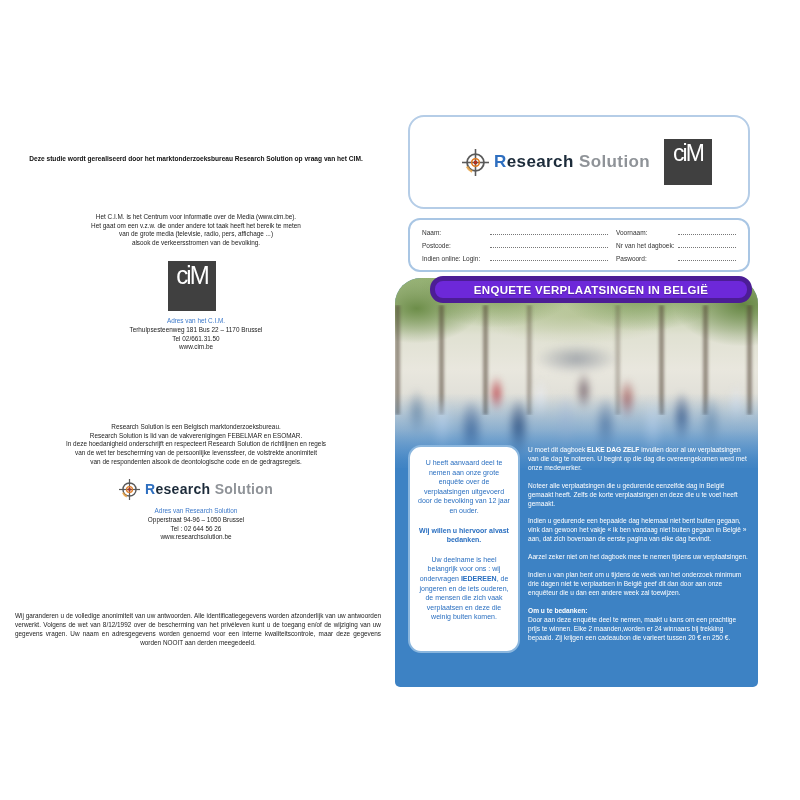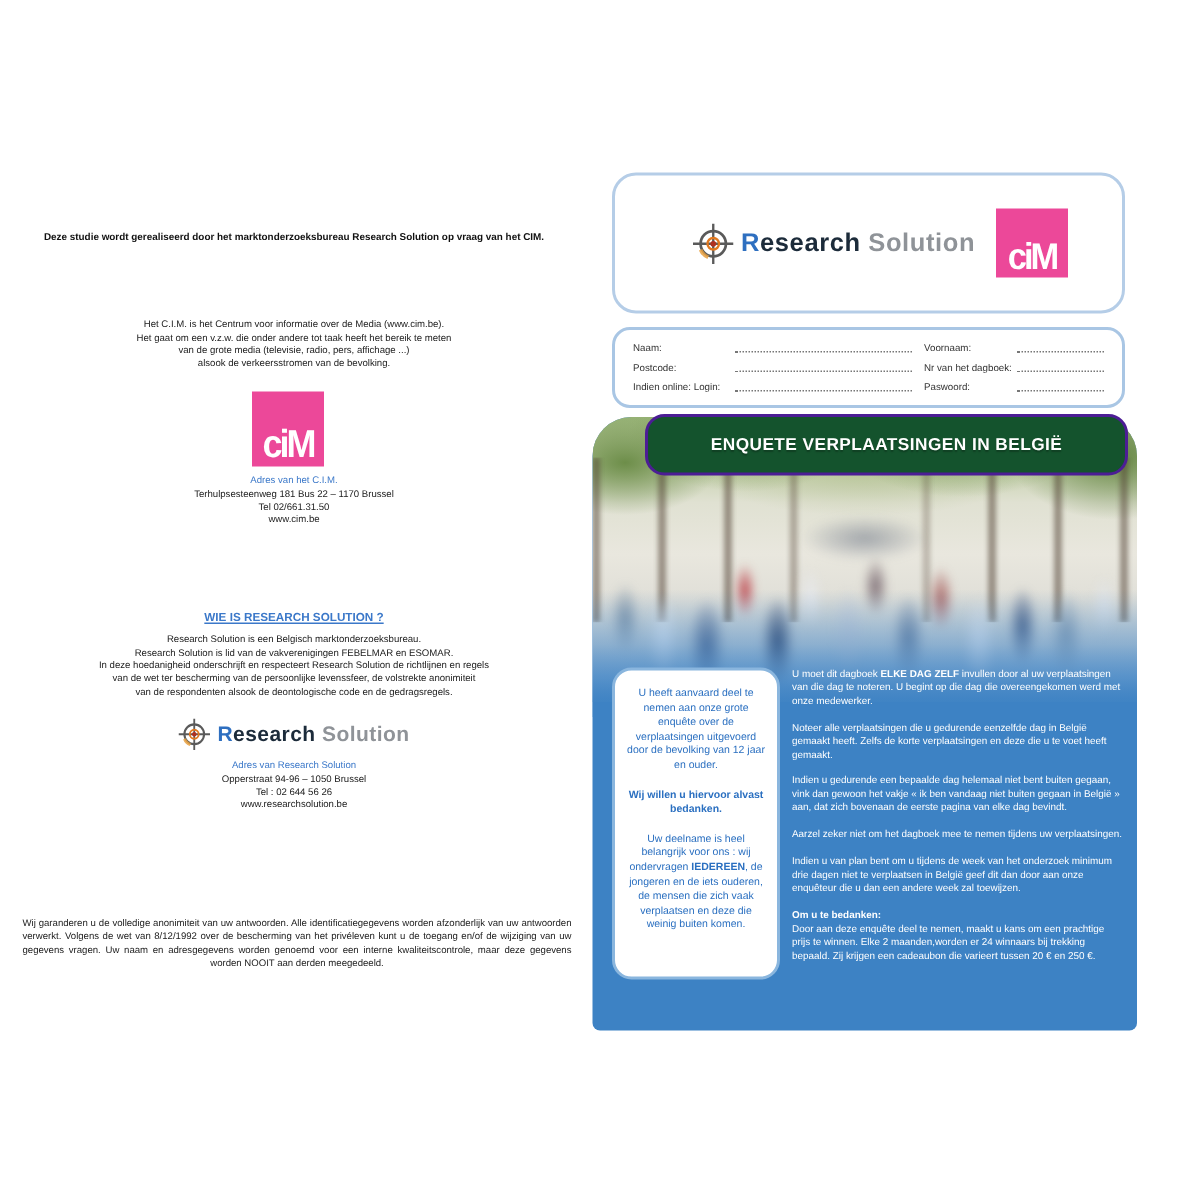--- a/index.html
+++ b/index.html
@@ -6,21 +6,21 @@
   body{width:800px;height:800px;font-family:"Liberation Sans",sans-serif;-webkit-font-smoothing:antialiased;}
   .canvas{position:relative;width:800px;height:800px;background:#fff;overflow:hidden;}
 
   
   .abs{position:absolute;}
   .intro-line{left:15px;top:155px;width:362px;font-size:6.6px;font-weight:bold;color:#111;text-align:center;}
   .blue-heading{color:#3b78c9;font-weight:bold;text-decoration:underline;font-size:7.8px;text-align:center;}
   #cim-heading{left:15px;top:196px;width:362px;}
   .small-center{font-size:6.4px;line-height:8.7px;color:#222;text-align:center;}
   #cim-par{left:15px;top:213px;width:362px;}
-  .cim-box{background:#ec4899;color:#fff;display:flex;align-items:flex-end;justify-content:center;font-weight:bold;}
+  .cim-box{background:#404040;color:#fff;display:flex;align-items:flex-start;justify-content:center;font-weight:normal;}
   #cim-logo-left{left:168px;top:261px;width:48px;height:50px;}
   .cim-glyph{font-size:24px;letter-spacing:-2px;transform:scaleY(1.08);}
   .addr-label{color:#3b78c9;font-size:6.4px;text-align:center;}
   #cim-addr-label{left:15px;top:317px;width:362px;}
   #cim-addr{left:15px;top:326px;width:362px;}
   #rs-heading{left:15px;top:407px;width:362px;}
   #rs-par{left:15px;top:423px;width:362px;}
   .rs-logo{display:flex;align-items:center;justify-content:center;gap:5px;}
   #rs-logo-left{left:15px;top:475px;width:362px;height:28px;}
   .rs-word1{display:inline-block;font-weight:bold;color:#1c2b3a;}
@@ -37,21 +37,21 @@
   #cim-logo-right{width:48px;height:46px;}
   .cim-glyph-sm{font-size:23px;letter-spacing:-2px;transform:scaleY(1.08);}
 
   .form-box{left:408px;top:218px;width:342px;height:54px;background:#fff;border:2px solid #a9c6e4;border-radius:12px;box-sizing:border-box;display:flex;flex-direction:column;justify-content:space-evenly;padding:3px 12px;}
   .form-row{display:flex;align-items:flex-end;font-size:6.5px;color:#333;}
   .fl{width:68px;flex:none;}
   .dots{flex:1;border-bottom:1px dotted #777;height:6px;margin:0 8px 1px 0;}
   .fr{width:62px;flex:none;}
   .dots2{width:58px;flex:none;border-bottom:1px dotted #777;height:6px;margin-bottom:1px;}
 
-  .banner{left:430px;top:276px;width:322px;height:41px;background:#14532d;border:2px solid #4c1d95;border-radius:13px;box-sizing:border-box;color:#fff;font-weight:bold;font-size:11.5px;display:flex;align-items:center;justify-content:center;letter-spacing:.3px;z-index:6;text-shadow:0 1px 1px rgba(0,0,0,.25);}
+  .banner{left:430px;top:276px;width:322px;height:27px;background:#6d28d9;border:5px solid #4c1d95;border-radius:13px;box-sizing:border-box;color:#fff;font-weight:bold;font-size:11.5px;display:flex;align-items:center;justify-content:center;letter-spacing:.3px;z-index:6;text-shadow:0 1px 1px rgba(0,0,0,.25);}
 
   
   .hero{left:395px;top:278px;width:363px;height:409px;border-radius:26px 26px 5px 5px;overflow:hidden;background:#3d82c4;z-index:2;}
   .photo{position:absolute;top:0;left:0;right:0;height:190px;
     background:
       radial-gradient(ellipse 90px 50px at 6% 16%, rgba(104,138,68,.95), transparent 70%),
       radial-gradient(ellipse 110px 55px at 28% 6%, rgba(122,152,84,.9), transparent 70%),
       radial-gradient(ellipse 120px 60px at 68% 6%, rgba(112,147,77,.9), transparent 70%),
       radial-gradient(ellipse 100px 60px at 96% 14%, rgba(96,130,62,.95), transparent 70%),
       radial-gradient(ellipse 150px 40px at 50% 20%, rgba(165,182,125,.45), transparent 70%),
@@ -107,21 +107,20 @@
     <span class="cim-glyph">ciM</span>
   </div>
 
   <div class="abs addr-label" id="cim-addr-label">Adres van het C.I.M.</div>
   <div class="abs small-center" id="cim-addr">
     <div>Terhulpsesteenweg 181 Bus 22 – 1170 Brussel</div>
     <div>Tel  02/661.31.50</div>
     <div>www.cim.be</div>
   </div>
 
-  <div class="abs blue-heading" id="rs-heading">WIE IS RESEARCH SOLUTION ?</div>
 
   <div class="abs small-center" id="rs-par">
     <div>Research Solution is een Belgisch marktonderzoeksbureau.</div>
     <div>Research Solution is lid van de vakverenigingen  FEBELMAR en ESOMAR.</div>
     <div>In deze hoedanigheid onderschrijft en respecteert Research Solution de richtlijnen en regels</div>
     <div>van de wet ter bescherming van de persoonlijke levenssfeer, de volstrekte anonimiteit</div>
     <div>van de respondenten alsook de deontologische code en de gedragsregels.</div>
   </div>
 
   <div class="abs rs-logo" id="rs-logo-left">

